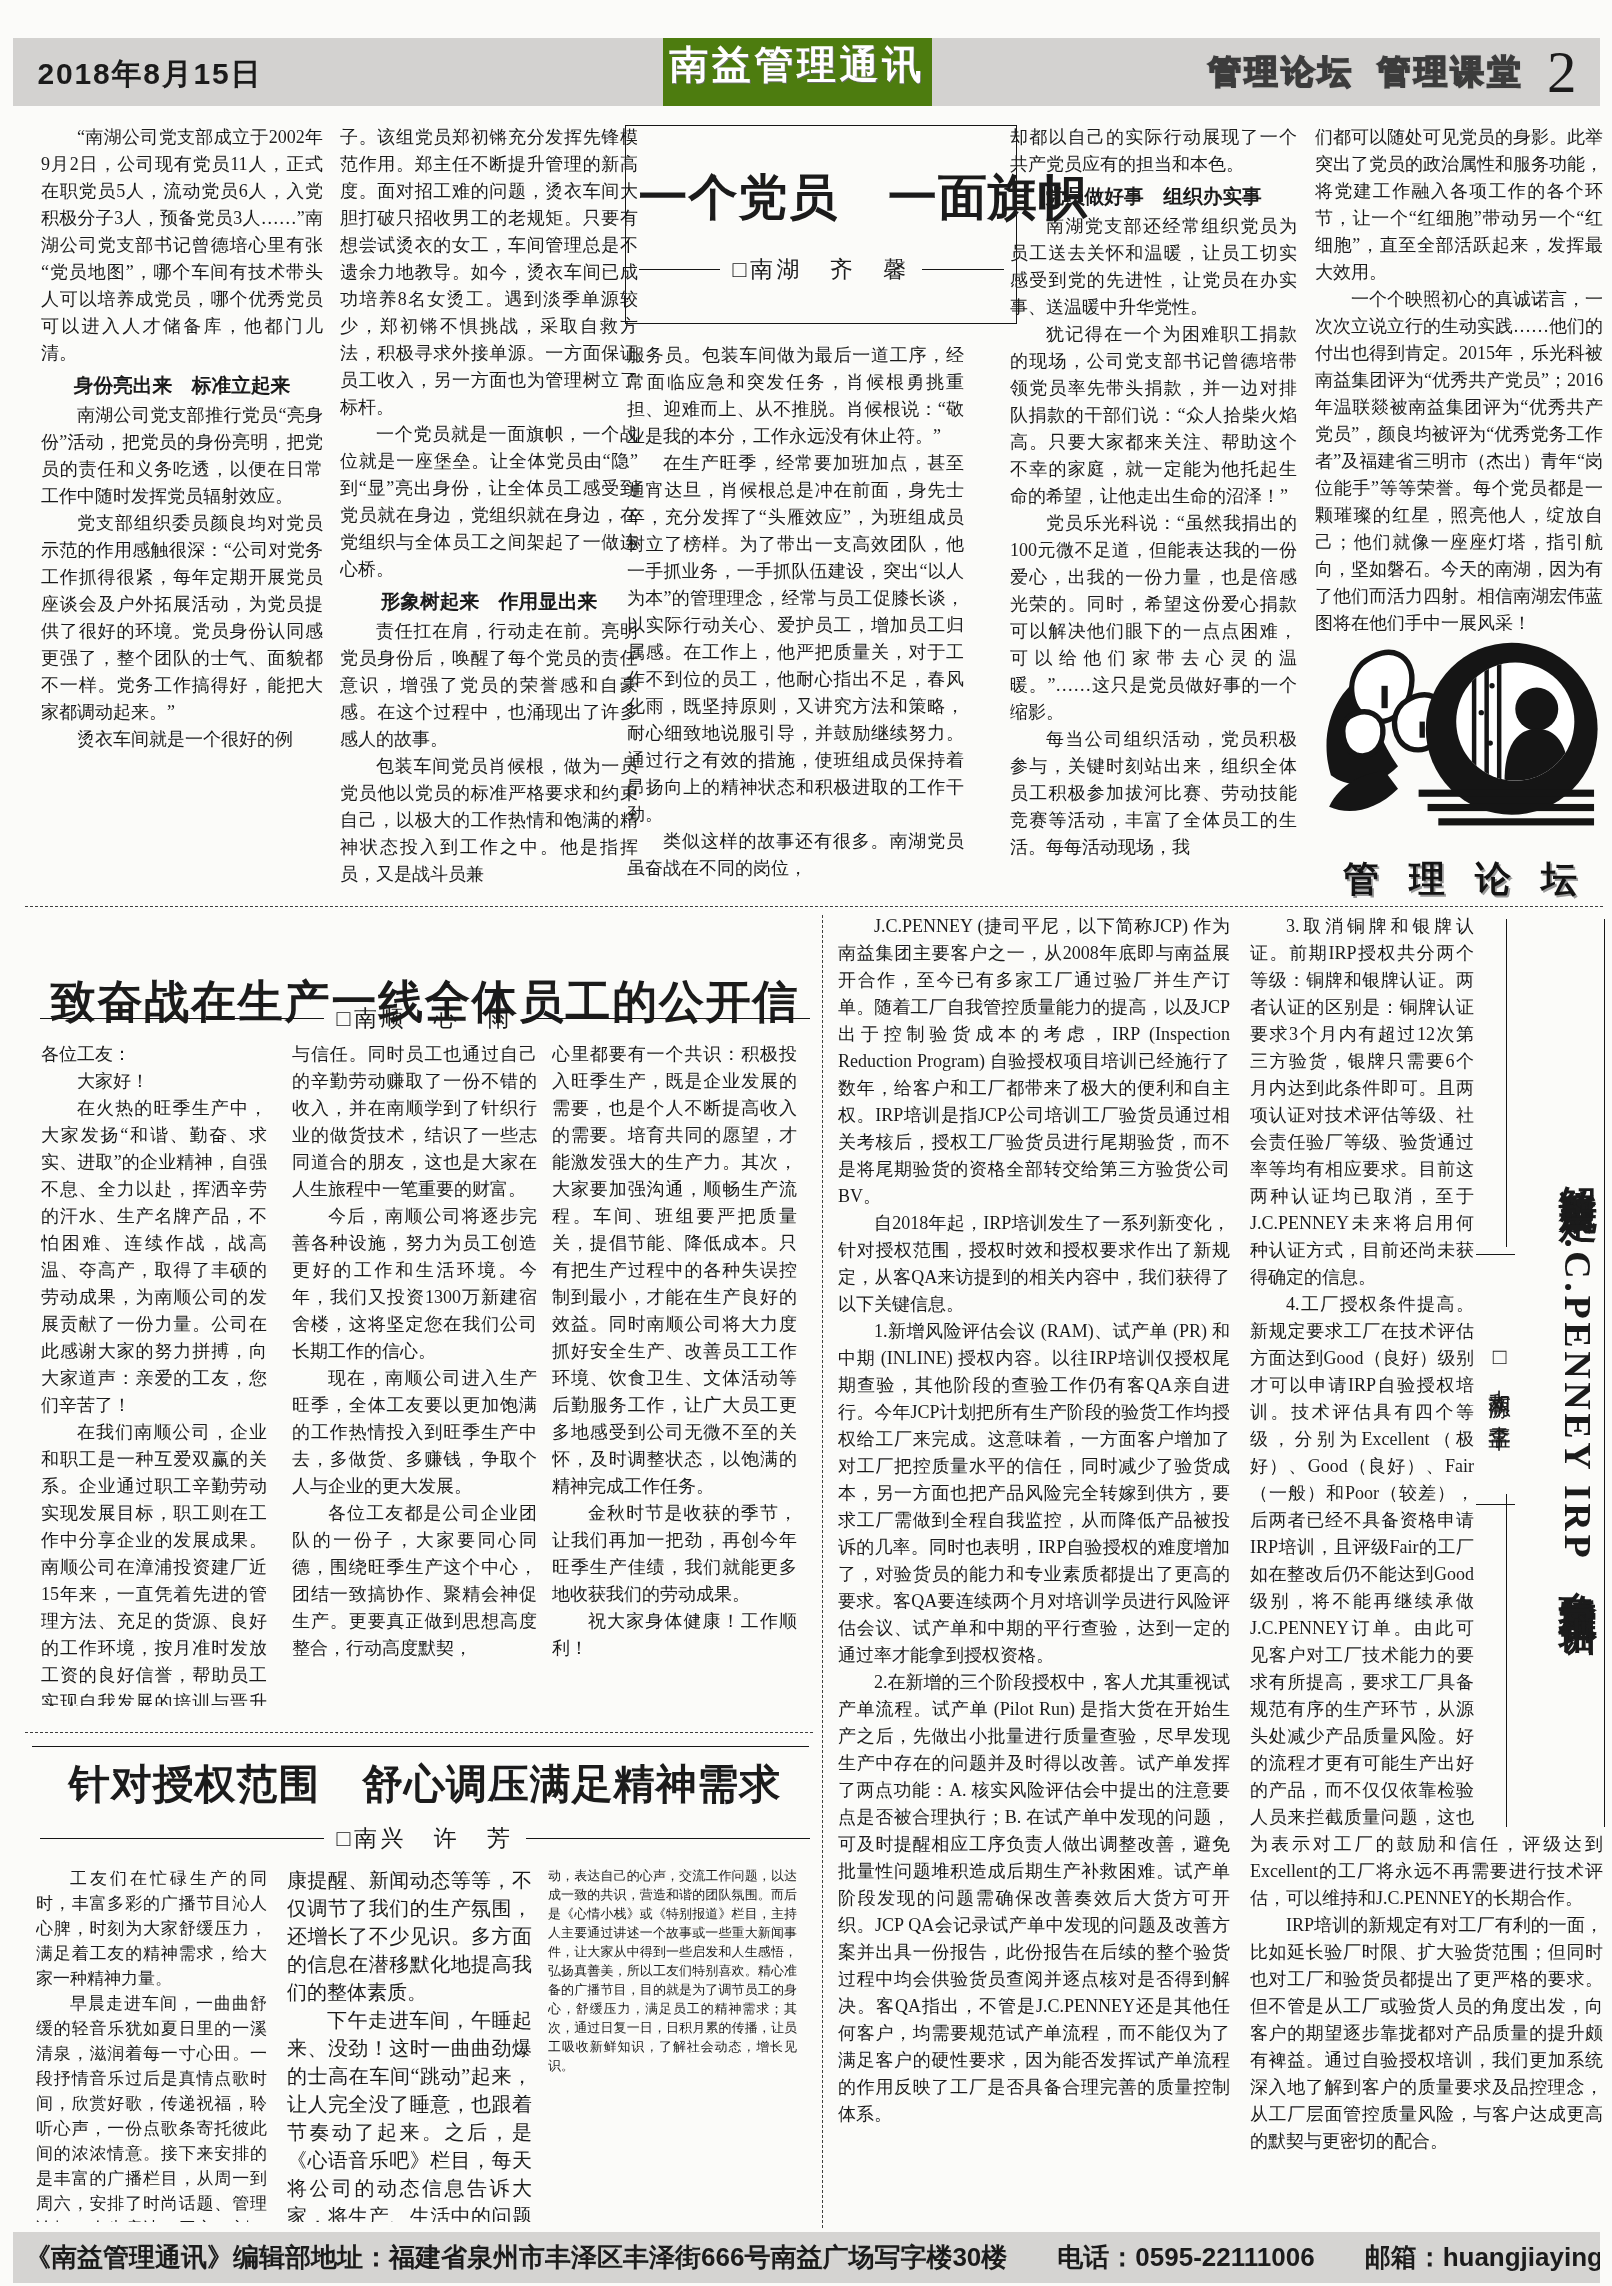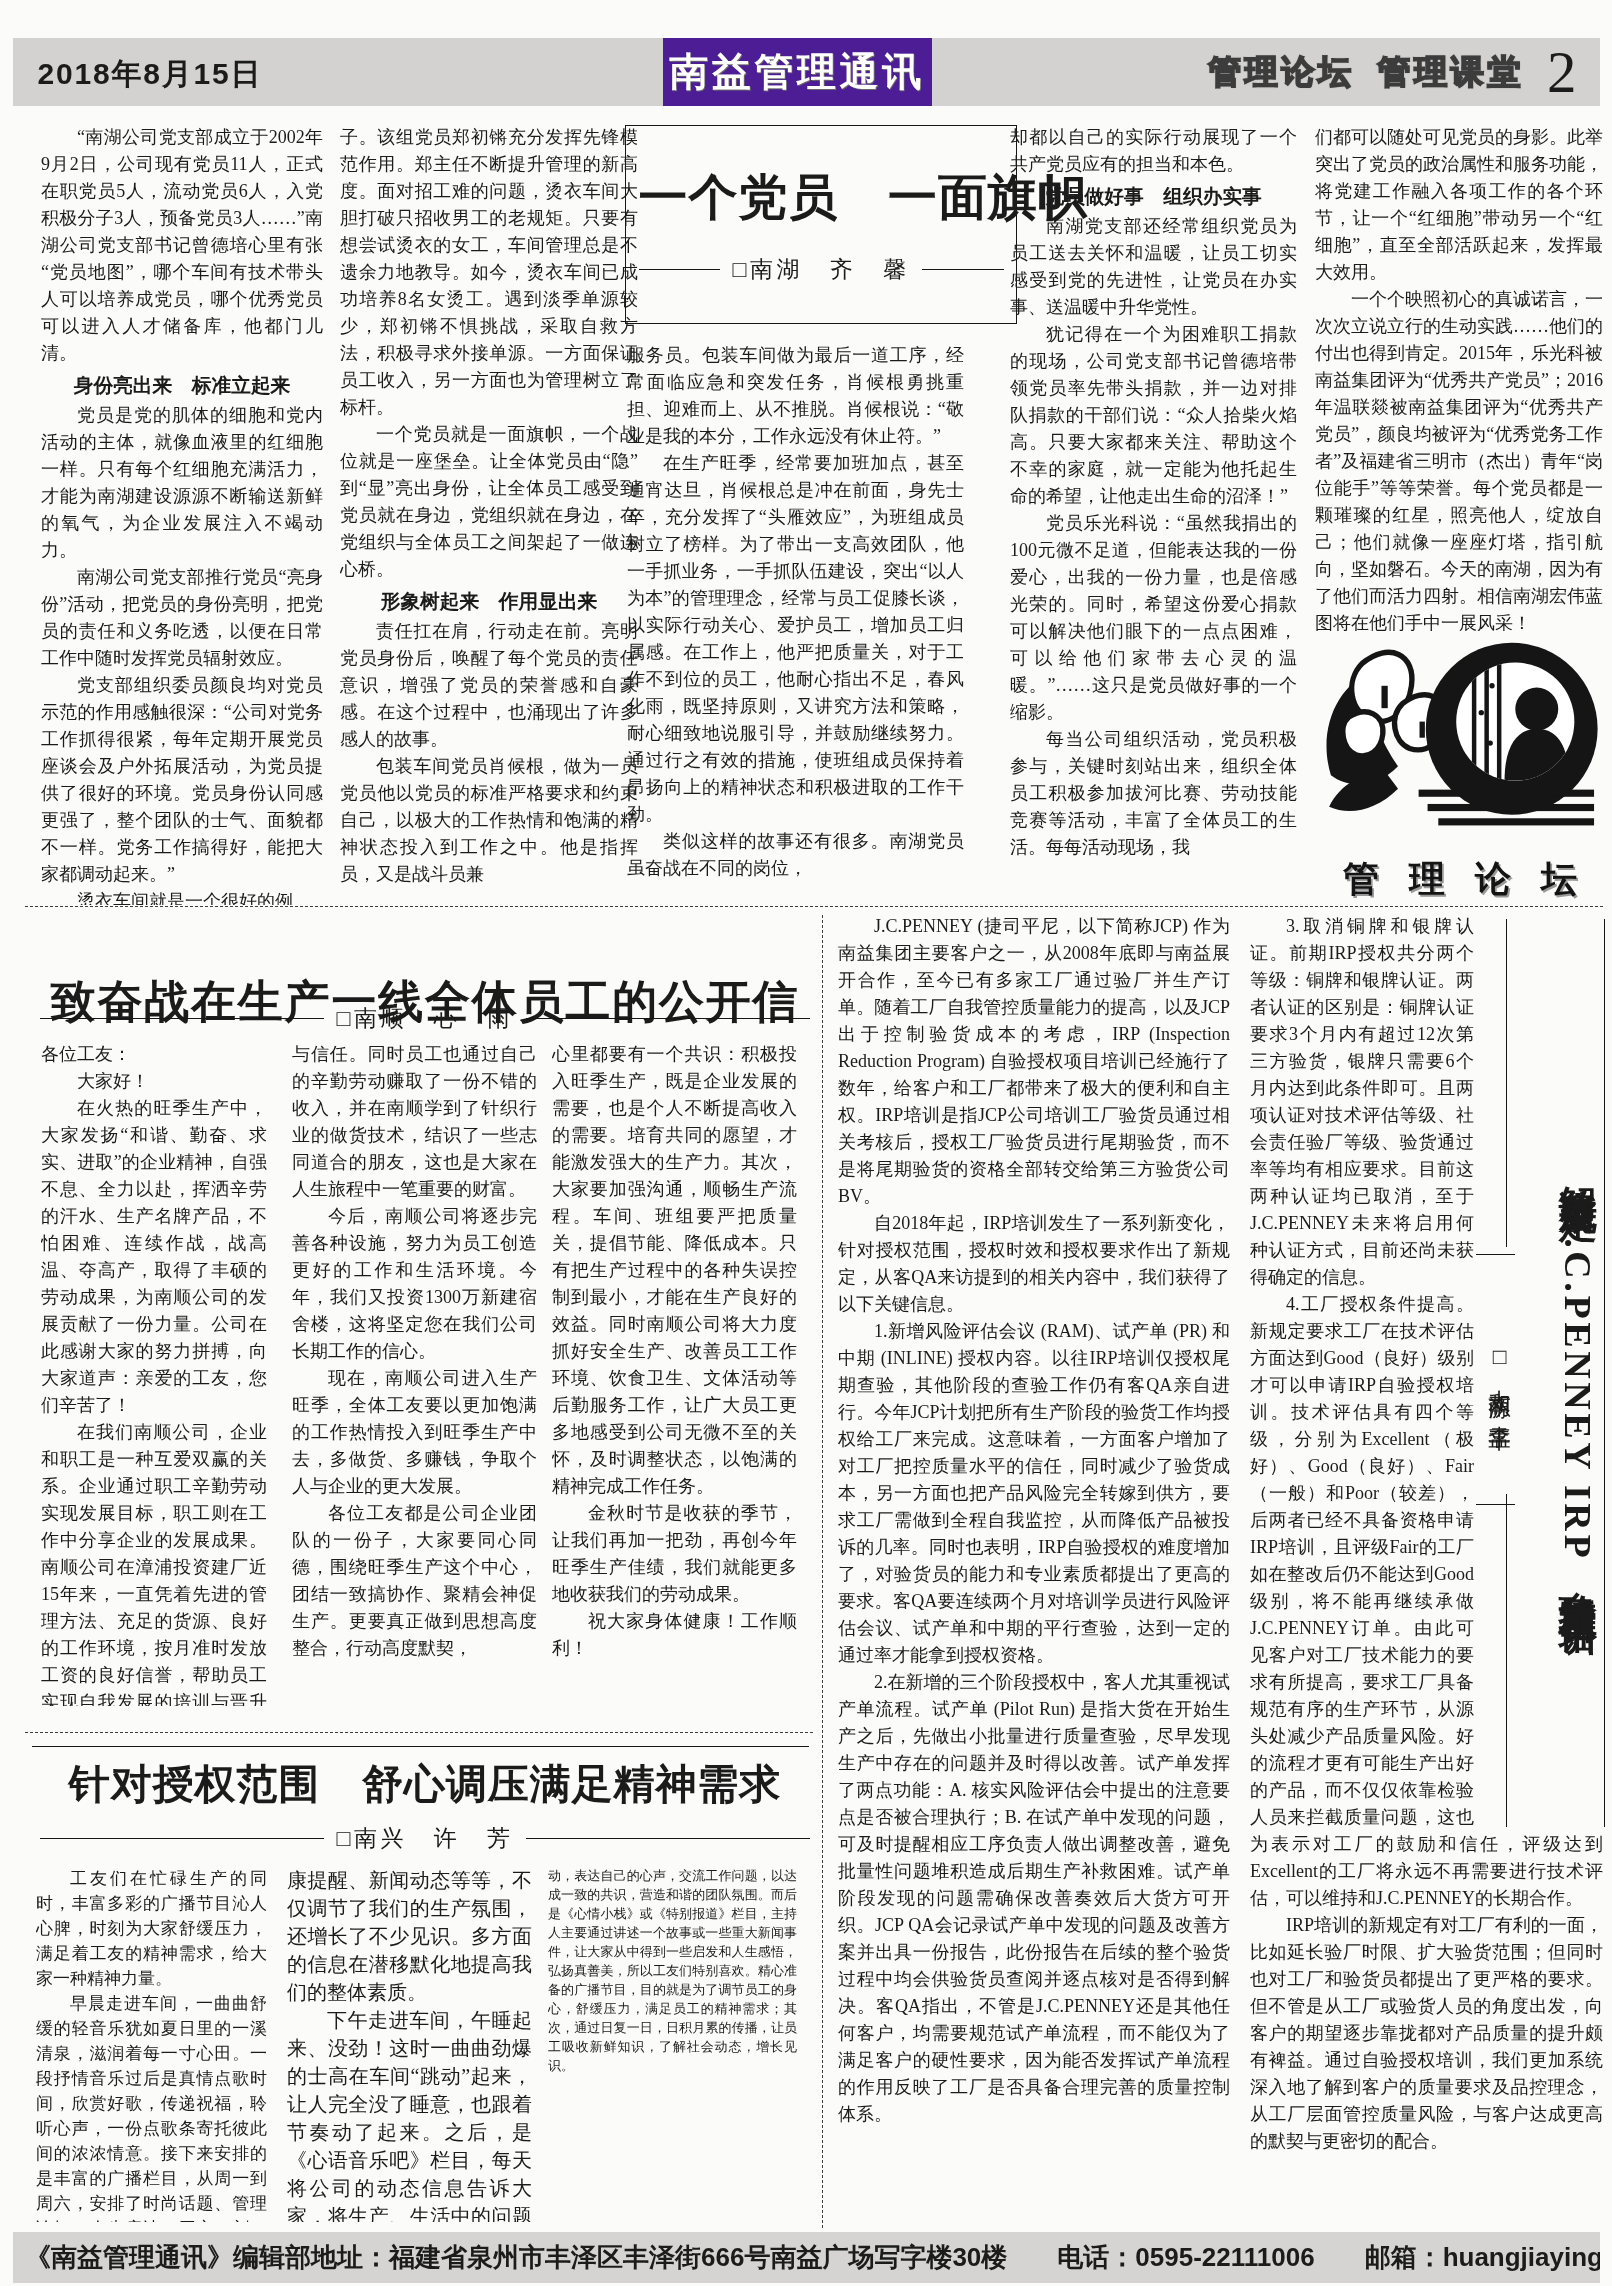--- a/index.html
+++ b/index.html
@@ -16,21 +16,21 @@
     position:absolute;left:12.5px;top:38px;width:1587px;height:68px;
     background:#d3d2d0;
   }
   .header-date{
     position:absolute;left:25px;top:16px;
     font-family:"Liberation Sans",sans-serif;
     font-weight:bold;font-size:30px;letter-spacing:1.8px;
   }
   .masthead-box{
     position:absolute;left:650px;top:0;width:269px;height:68px;
-    background:#4c1d95;display:flex;align-items:center;justify-content:center;
+    background:#4d7c0f;display:flex;justify-content:center;
   }
   .masthead-box span{
     color:#fff;font-size:39px;font-weight:bold;letter-spacing:3.6px;
     font-family:"Liberation Serif",serif;
     text-shadow:0.9px 0.9px 0 #6b6b6b;
   }
   .header-right{
     position:absolute;right:23px;top:7.2px;display:flex;align-items:center;gap:23px;
   }
   .header-section{
@@ -122,21 +122,20 @@
     <div class="header-right">
       <span class="header-section">管理论坛</span>
       <span class="header-section">管理课堂</span>
       <span class="page-number">2</span>
     </div>
   </div>
 
   <div class="coltext" style="left:41px;top:124px;width:282px;height:781px;">
       <p>“南湖公司党支部成立于2002年9月2日，公司现有党员11人，正式在职党员5人，流动党员6人，入党积极分子3人，预备党员3人……”南湖公司党支部书记曾德培心里有张“党员地图”，哪个车间有技术带头人可以培养成党员，哪个优秀党员可以进入人才储备库，他都门儿清。</p>
       <p class="sub">身份亮出来　标准立起来</p>
-      <p>党员是党的肌体的细胞和党内活动的主体，就像血液里的红细胞一样。只有每个红细胞充满活力，才能为南湖建设源源不断输送新鲜的氧气，为企业发展注入不竭动力。</p>
       <p>南湖公司党支部推行党员“亮身份”活动，把党员的身份亮明，把党员的责任和义务吃透，以便在日常工作中随时发挥党员辐射效应。</p>
       <p>党支部组织委员颜良均对党员示范的作用感触很深：“公司对党务工作抓得很紧，每年定期开展党员座谈会及户外拓展活动，为党员提供了很好的环境。党员身份认同感更强了，整个团队的士气、面貌都不一样。党务工作搞得好，能把大家都调动起来。”</p>
       <p>烫衣车间就是一个很好的例</p>
     </div>
 
   <div class="coltext" style="left:340px;top:124px;width:298px;height:781px;">
       <p class="cont">子。该组党员郑初锵充分发挥先锋模范作用。郑主任不断提升管理的新高度。面对招工难的问题，烫衣车间大胆打破只招收男工的老规矩。只要有想尝试烫衣的女工，车间管理总是不遗余力地教导。如今，烫衣车间已成功培养8名女烫工。遇到淡季单源较少，郑初锵不惧挑战，采取自救方法，积极寻求外接单源。一方面保证员工收入，另一方面也为管理树立了标杆。</p>
       <p>一个党员就是一面旗帜，一个战位就是一座堡垒。让全体党员由“隐”到“显”亮出身份，让全体员工感受到党员就在身边，党组织就在身边，在党组织与全体员工之间架起了一做连心桥。</p>
       <p class="sub">形象树起来　作用显出来</p>
       <p>责任扛在肩，行动走在前。亮明党员身份后，唤醒了每个党员的责任意识，增强了党员的荣誉感和自豪感。在这个过程中，也涌现出了许多感人的故事。</p>

